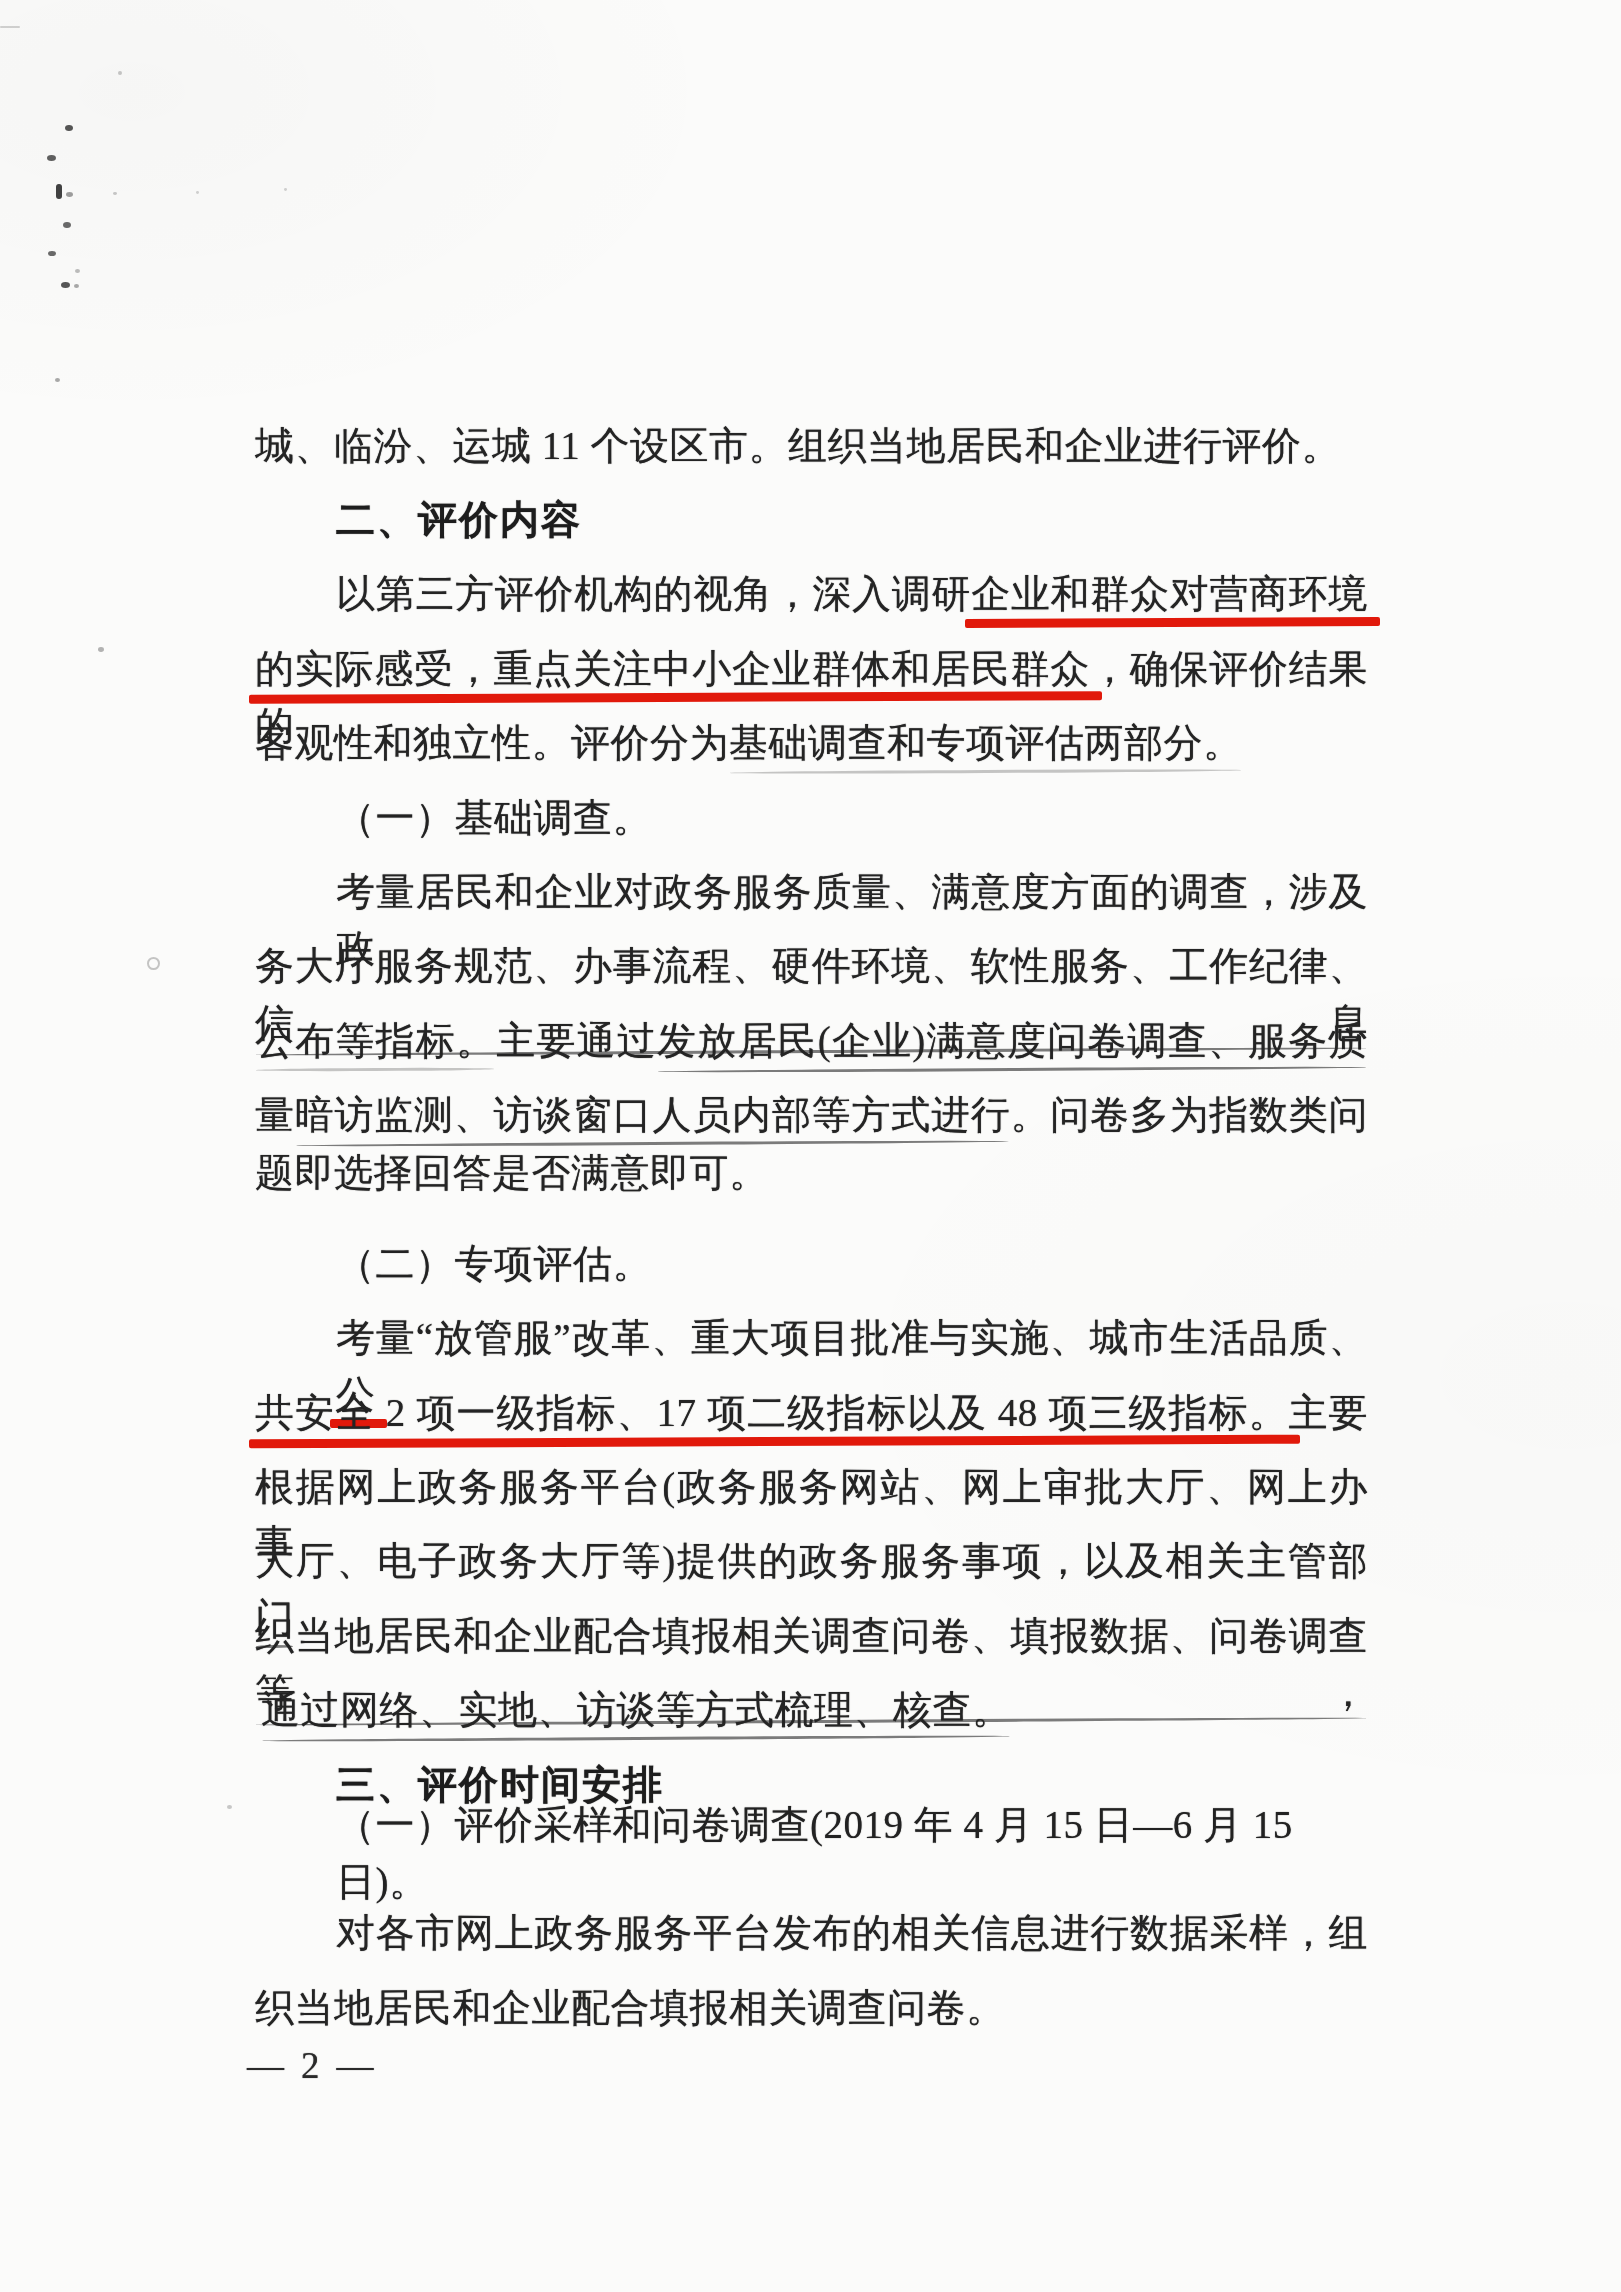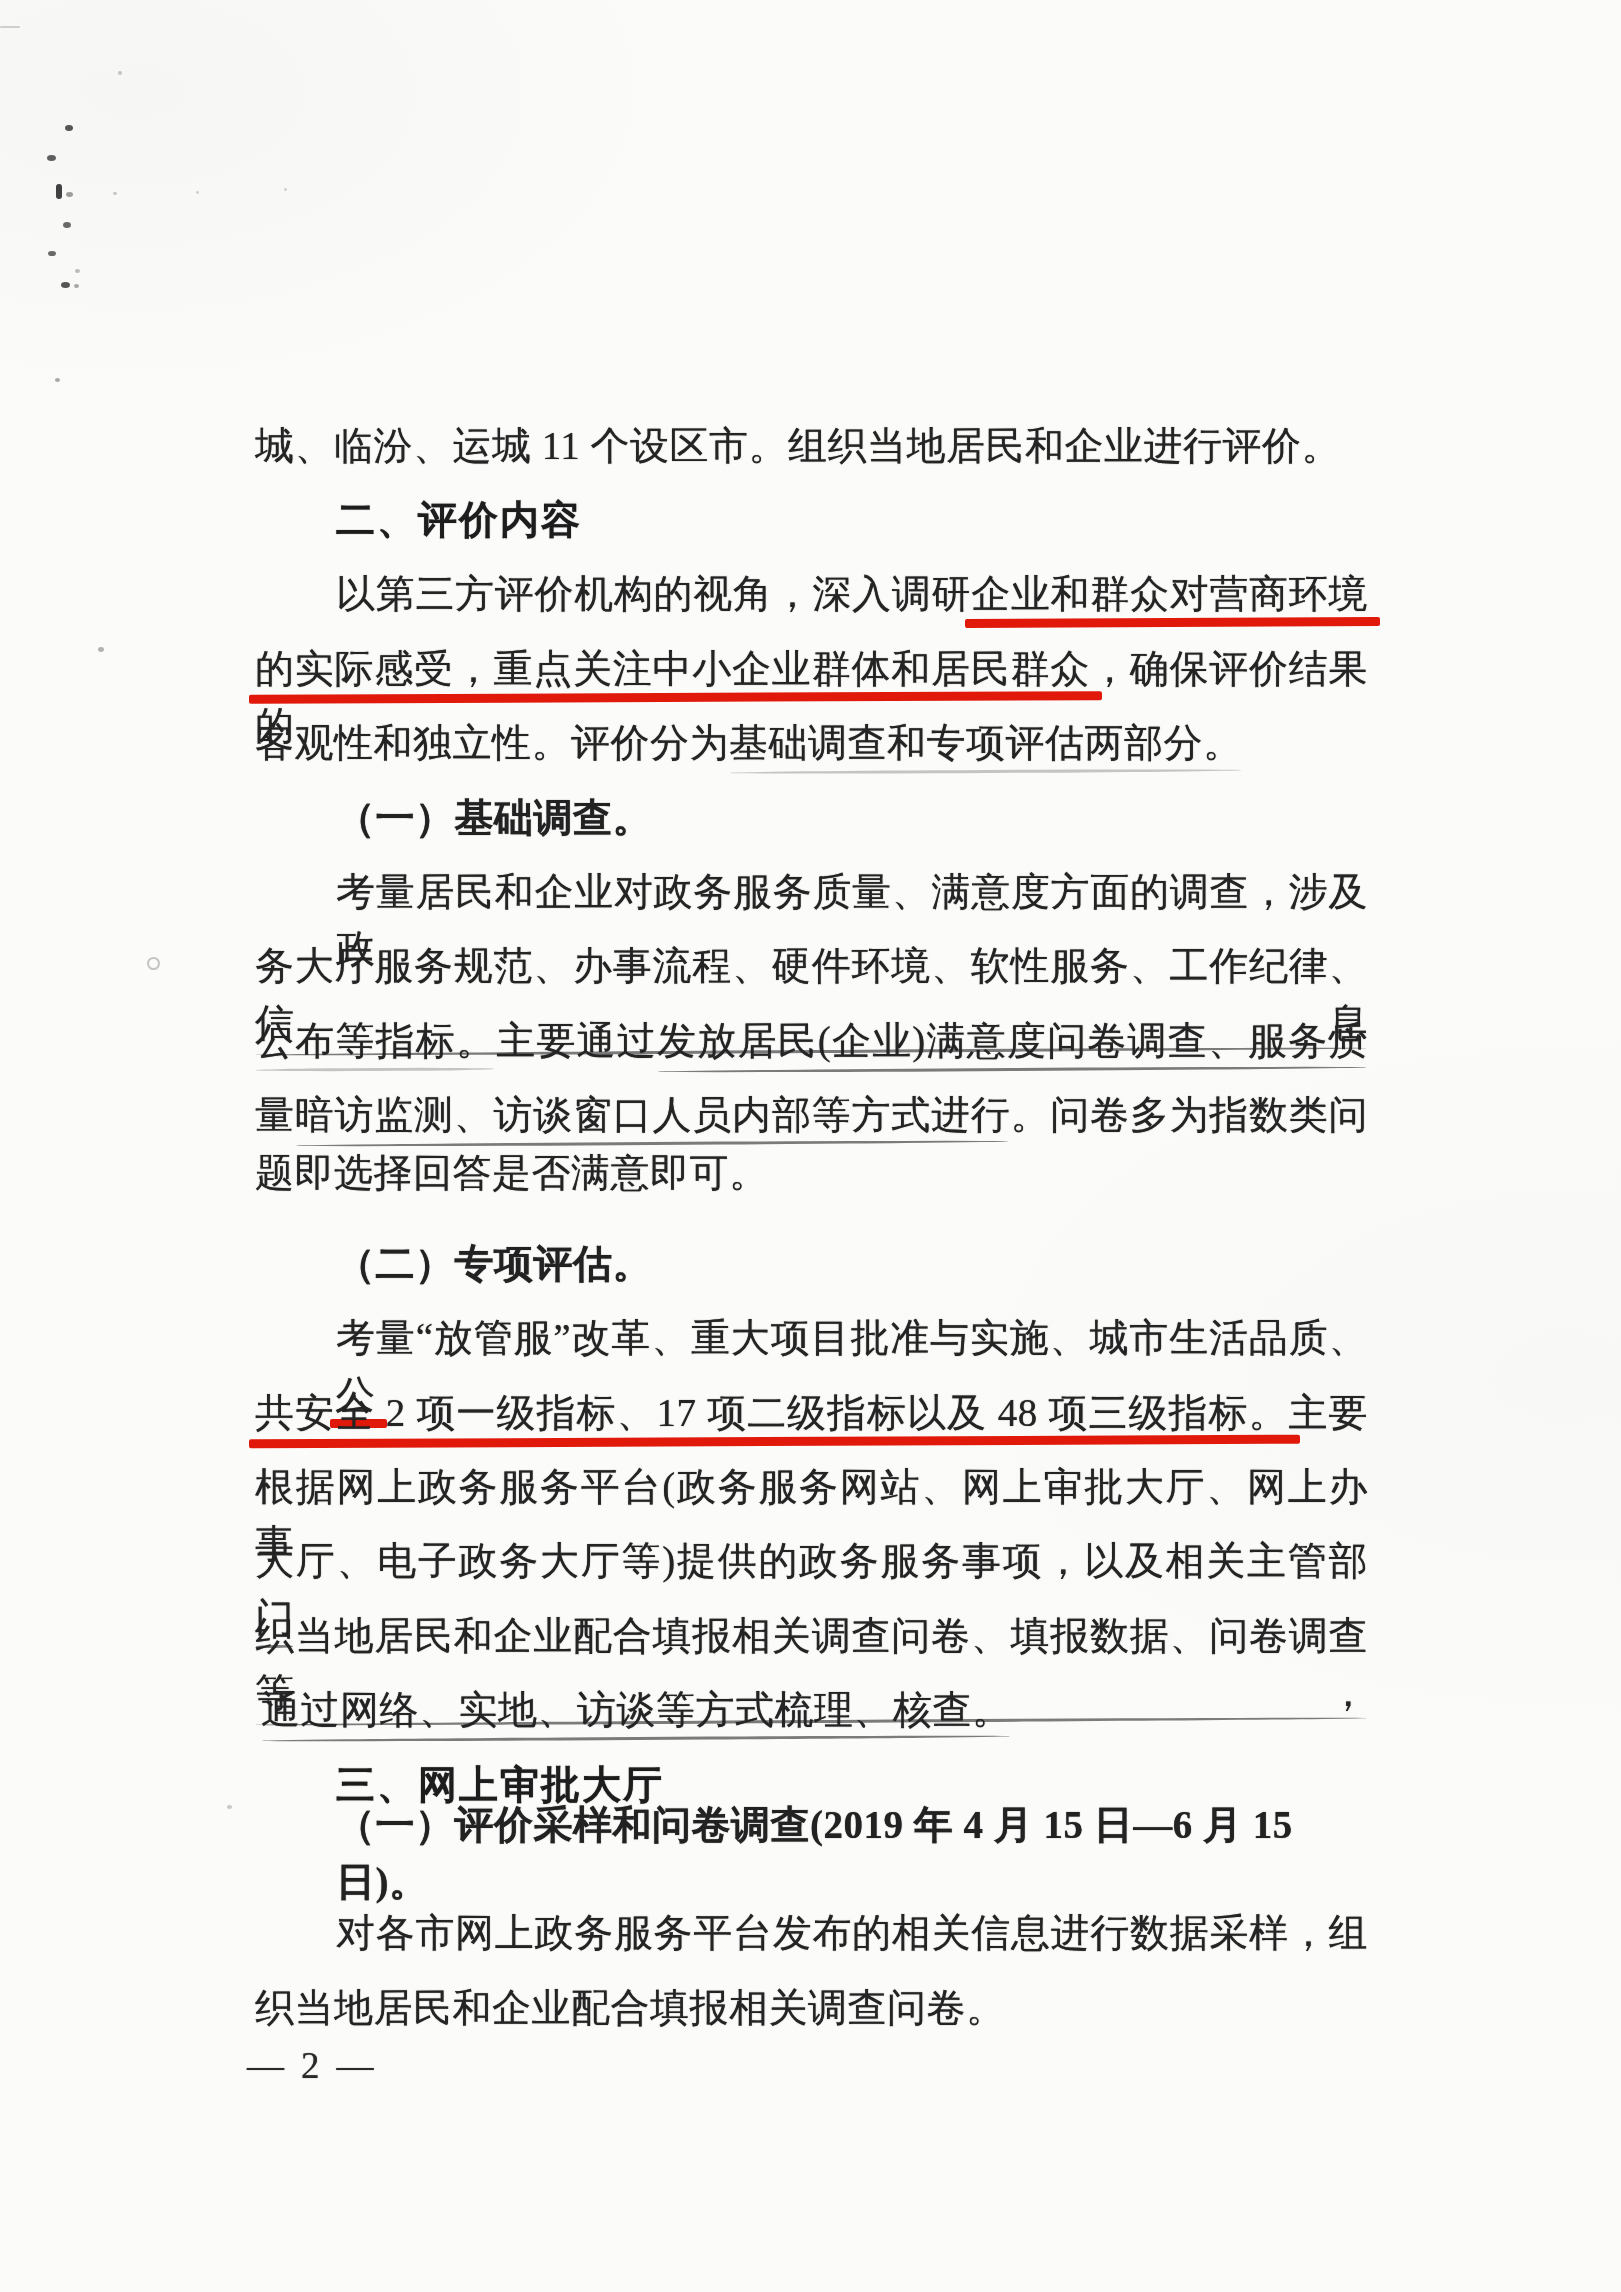--- a/index.html
+++ b/index.html
@@ -33,21 +33,21 @@
   }
   .line.indent { padding-left:81px; }
   .line.justify { text-align:justify; text-align-last:justify; }
   .line.hei {
     font-family:"Liberation Sans","DejaVu Sans",sans-serif;
     font-weight:700;
     letter-spacing:2px;
     color:#1d1d1d;
   }
   .line.kai {
-    font-weight:700;
+    font-weight:400;
     color:#222;
   }
   .seg { position:relative; }
   .u-red::after {
     content:"";
     position:absolute;
     left:-5.9px; right:-11.8px; bottom:-11.8px;
     height:8.8px;
     background:#e1190b;
     border-radius:2px;
@@ -100,21 +100,21 @@
       <div class="line justify" style="top: 1012px;"><span class="seg u-pencil-light">公布等指标。</span><span class="seg">主要通过</span><span class="seg u-pencil">发放居民(企业)满意度问卷调查、服务质</span></div>
       <div class="line justify" style="top: 1086px;"><span class="seg">量</span><span class="seg u-pencil">暗访监测、访谈窗口人员内部等方式进行</span><span class="seg">。问卷多为指数类问</span></div>
       <div class="line" style="top: 1144px;"><span class="seg">题即选择回答是否满意即可。</span></div>
       <div class="line indent kai" style="top: 1235px;"><span class="seg">（二）专项评估。</span></div>
       <div class="line justify indent" style="top: 1309px;"><span class="seg u-red">考量“放管服”改革、重大项目批准与实施、城市生活品质、公</span></div>
       <div class="line justify" style="top: 1384px;"><span class="seg u-red">共安全 2 项一级指标、17 项二级指标以及 48 项三级指标。</span><span class="seg">主要</span></div>
       <div class="line justify" style="top: 1458px;"><span class="seg">根据</span><span class="seg u-pencil">网上政务服务平台(政务服务网站、网上审批大厅、网上办事</span></div>
       <div class="line justify" style="top: 1532px;"><span class="seg u-pencil">大厅、电子政务大厅等)提供的政务服务事项，以及相关主管部门</span></div>
       <div class="line justify" style="top: 1607px;"><span class="seg u-pencil">织当地居民和企业配合填报相关调查问卷、填报数据、问卷调查等，</span></div>
       <div class="line" style="top: 1681px; margin-left: 6px;"><span class="seg u-pencil">通过网络、实地、访谈等方式梳理、核查。</span></div>
-      <div class="line indent hei" style="top: 1756px;"><span class="seg">三、网上审批大厅</span></div>
+      <div class="line indent hei" style="top: 1756px;"><span class="seg">三、评价时间安排</span></div>
       <div class="line indent kai" style="top: 1796px;"><span class="seg">（一）评价采样和问卷调查(2019 年 4 月 15 日—6 月 15 日)。</span></div>
       <div class="line justify indent" style="top: 1904px;"><span class="seg">对各市网上政务服务平台发布的相关信息进行数据采样，组</span></div>
       <div class="line" style="top: 1979px;"><span class="seg">织当地居民和企业配合填报相关调查问卷。</span></div>
     </div>
 
   <div class="footer">— 2 —</div>
 
   <div class="speck" style="left:0;top:25.5px;width:19.6px;height:2.9px;border-radius:2px;opacity:.2"></div>
   <div class="speck" style="left:118px;top:71px;width:3.9px;height:3.9px;opacity:.25"></div>
   <div class="speck" style="left:65px;top:125px;width:7.8px;height:5.9px;opacity:.8"></div>

